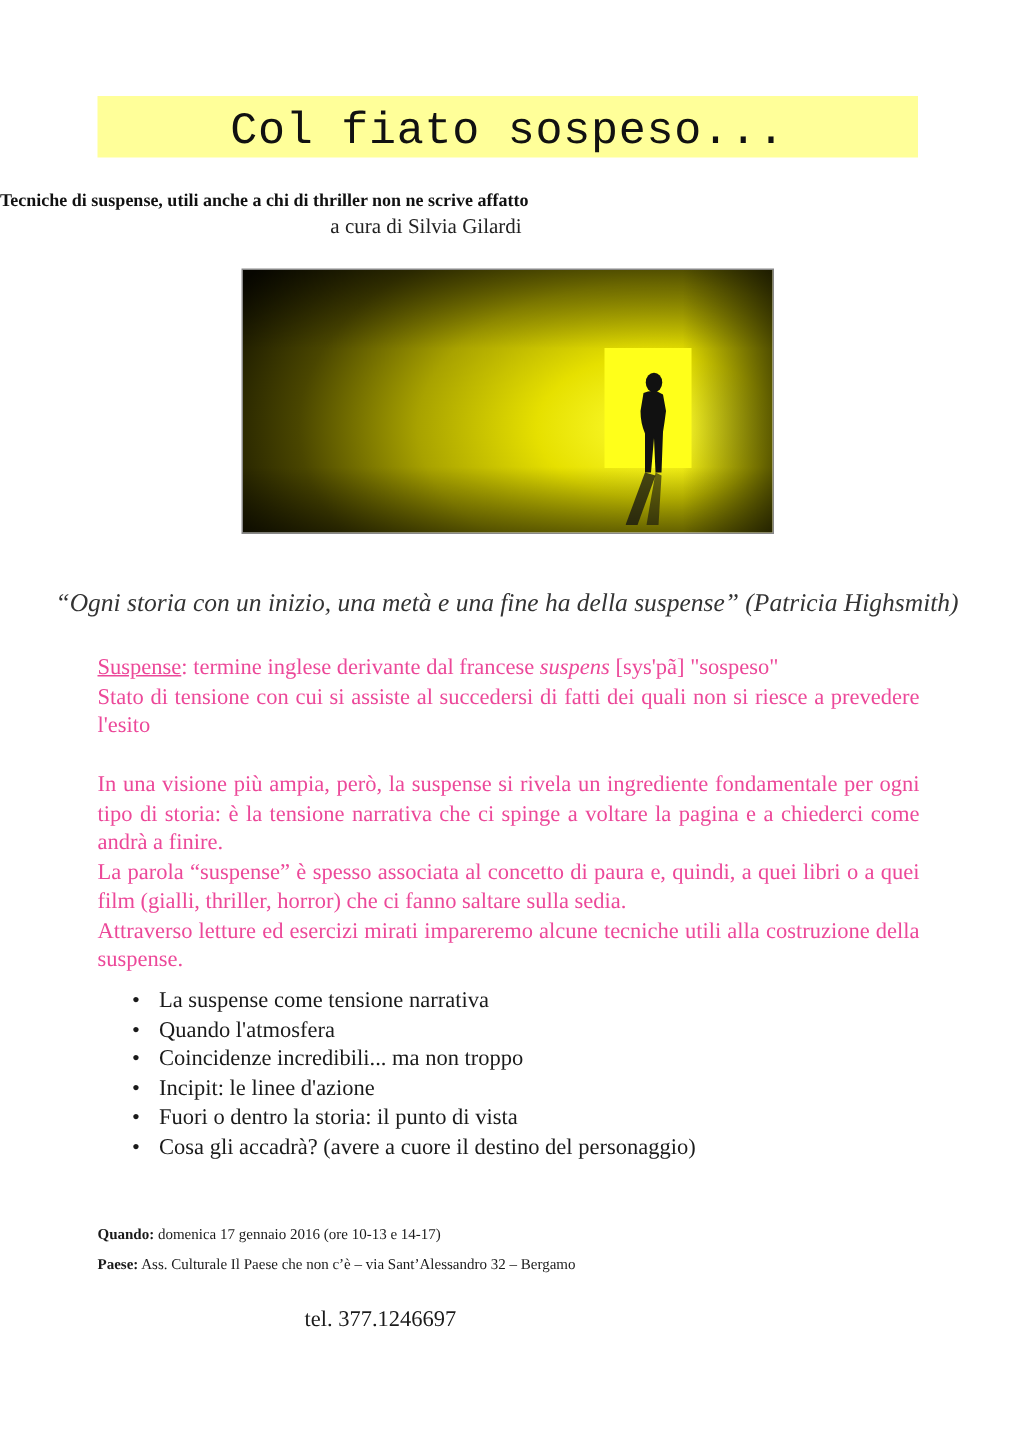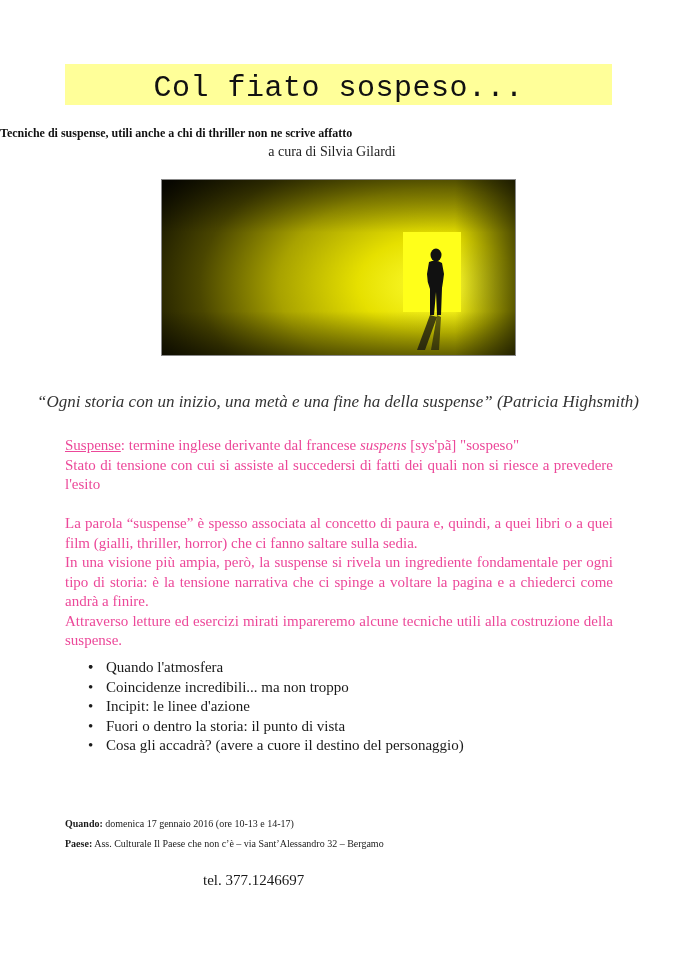--- a/index.html
+++ b/index.html
@@ -1,20 +1,20 @@
 <!DOCTYPE html>
 <html><head>
 <meta charset="utf-8">
 <style>
   html, body { margin: 0; padding: 0; background: #ffffff; }
   body { width: 676px; height: 957px; position: relative; overflow: hidden; font-family: "Liberation Serif", serif; color: #1a1a1a; }
   .title-band { position: absolute; left: 65px; top: 64px; width: 547px; height: 41px; background: #ffff99; display: flex; align-items: center; justify-content: center; }
   .title { font-family: "Liberation Mono", monospace; font-size: 30px; color: #111; letter-spacing: 0.5px; margin-top: 6px; }
   .subtitle { position: absolute; left: 0; top: 106px; width: 676px; text-align: left; font-weight: bold; font-size: 12px; color: #111; margin-top: 20px; }
-  .curator { position: absolute; left: 0; top: 144px; width: 568px; text-align: center; font-size: 14px; color: #222; padding-left: 48px; }
+  .curator { position: absolute; left: 0; top: 144px; width: 568px; text-align: center; font-size: 14px; color: #222; }
   .hero { position: absolute; left: 161px; top: 179px; width: 353px; height: 175px; border: 1px solid #888; overflow: hidden;
     background: radial-gradient(ellipse 90% 110% at 78% 60%, #ffff33 0%, #e6e000 25%, #a8a200 50%, #4a4600 75%, #0c0b00 100%); }
   .hero .wall-top { position: absolute; left: 0; top: 0; width: 100%; height: 100%;
     background: linear-gradient(180deg, rgba(0,0,0,0.45) 0%, rgba(0,0,0,0) 30%, rgba(0,0,0,0) 75%, rgba(0,0,0,0.5) 100%); }
   .hero .wall-right { position: absolute; right: 0; top: 0; width: 60px; height: 100%;
     background: linear-gradient(90deg, rgba(0,0,0,0) 0%, rgba(0,0,0,0.6) 100%); }
   .hero .doorway { position: absolute; left: 241px; top: 52px; width: 58px; height: 80px; background: #ffff1a; }
   .hero svg.figure { position: absolute; left: 255px; top: 62px; }
   .quote { position: absolute; left: 0; top: 392px; width: 676px; text-align: center; font-style: italic; font-size: 17px; color: #333; }
   .body-text { position: absolute; left: 65px; width: 548px; font-size: 15px; line-height: 19.5px; color: #ec4899; text-align: justify; }
@@ -49,27 +49,27 @@
 </div>
 
 <div class="quote">“Ogni storia con un inizio, una metà e una fine ha della suspense” (Patricia Highsmith)</div>
 
 <div class="body-text" style="top:436px;">
   <span class="u">Suspense</span><span>: termine inglese derivante dal francese </span><span class="i">suspens</span><span> [sys'pã] "sospeso"</span><br>
   <span>Stato di tensione con cui si assiste al succedersi di fatti dei quali non si riesce a prevedere l'esito</span>
 </div>
 
 <div class="body-text" style="top:514px;">
+  <div>In una visione più ampia, però, la suspense si rivela un ingrediente fondamentale per ogni tipo di storia: è la tensione narrativa che ci spinge a voltare la pagina e a chiederci come andrà a finire.</div>
   <div>La parola “suspense” è spesso associata al concetto di paura e, quindi, a quei libri o a quei film (gialli, thriller, horror) che ci fanno saltare sulla sedia.</div>
-  <div>In una visione più ampia, però, la suspense si rivela un ingrediente fondamentale per ogni tipo di storia: è la tensione narrativa che ci spinge a voltare la pagina e a chiederci come andrà a finire.</div>
   <div>Attraverso letture ed esercizi mirati impareremo alcune tecniche utili alla costruzione della suspense.</div>
 </div>
 
 <ul class="bullets">
-  <li><span class="dot">•</span></li>
+  <li><span class="dot">•</span><span>La suspense come tensione narrativa</span></li>
   <li><span class="dot">•</span><span>Quando l'atmosfera</span></li>
   <li><span class="dot">•</span><span>Coincidenze incredibili... ma non troppo</span></li>
   <li><span class="dot">•</span><span>Incipit: le linee d'azione</span></li>
   <li><span class="dot">•</span><span>Fuori o dentro la storia: il punto di vista</span></li>
   <li><span class="dot">•</span><span>Cosa gli accadrà? (avere a cuore il destino del personaggio)</span></li>
 </ul>
 
 <div class="info">
   <div><b>Quando:</b><span> domenica 17 gennaio 2016 (ore 10-13 e 14-17)</span></div>
   <div><b>Paese:</b><span> Ass. Culturale Il Paese che non c’è – via Sant’Alessandro 32 – Bergamo</span></div>

